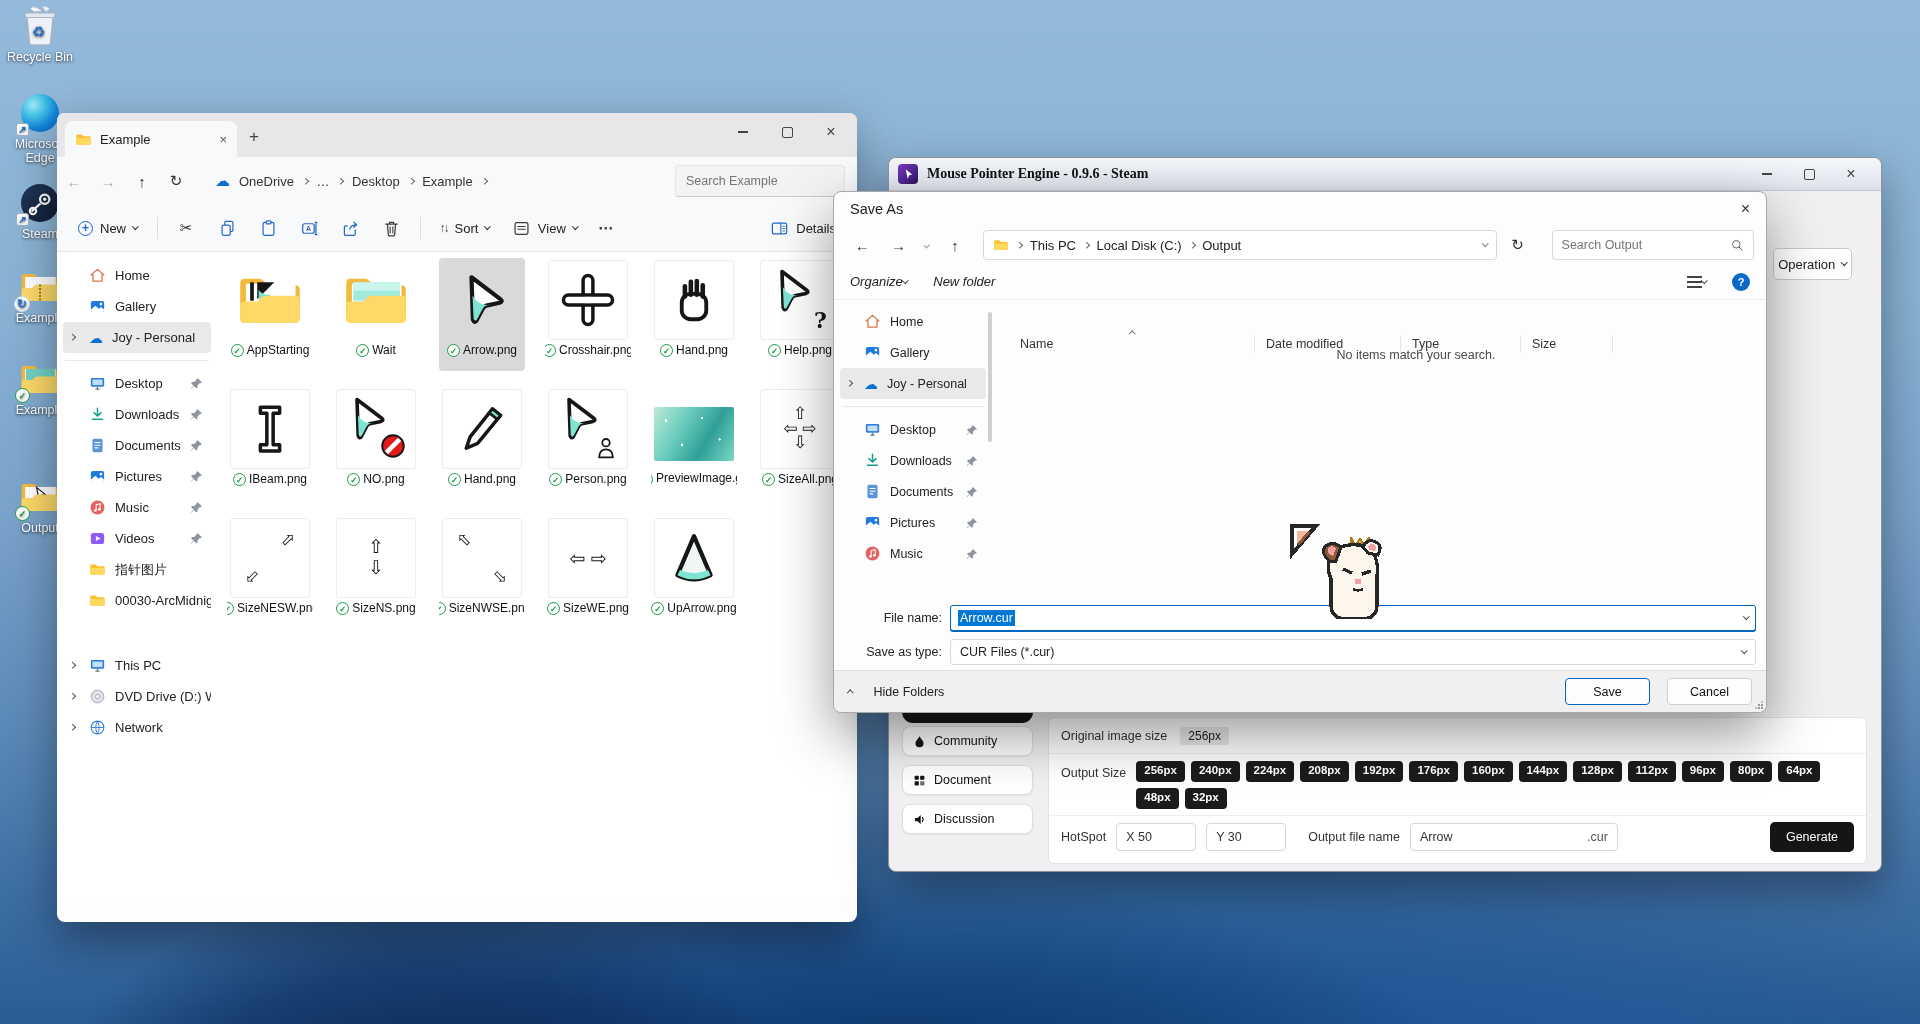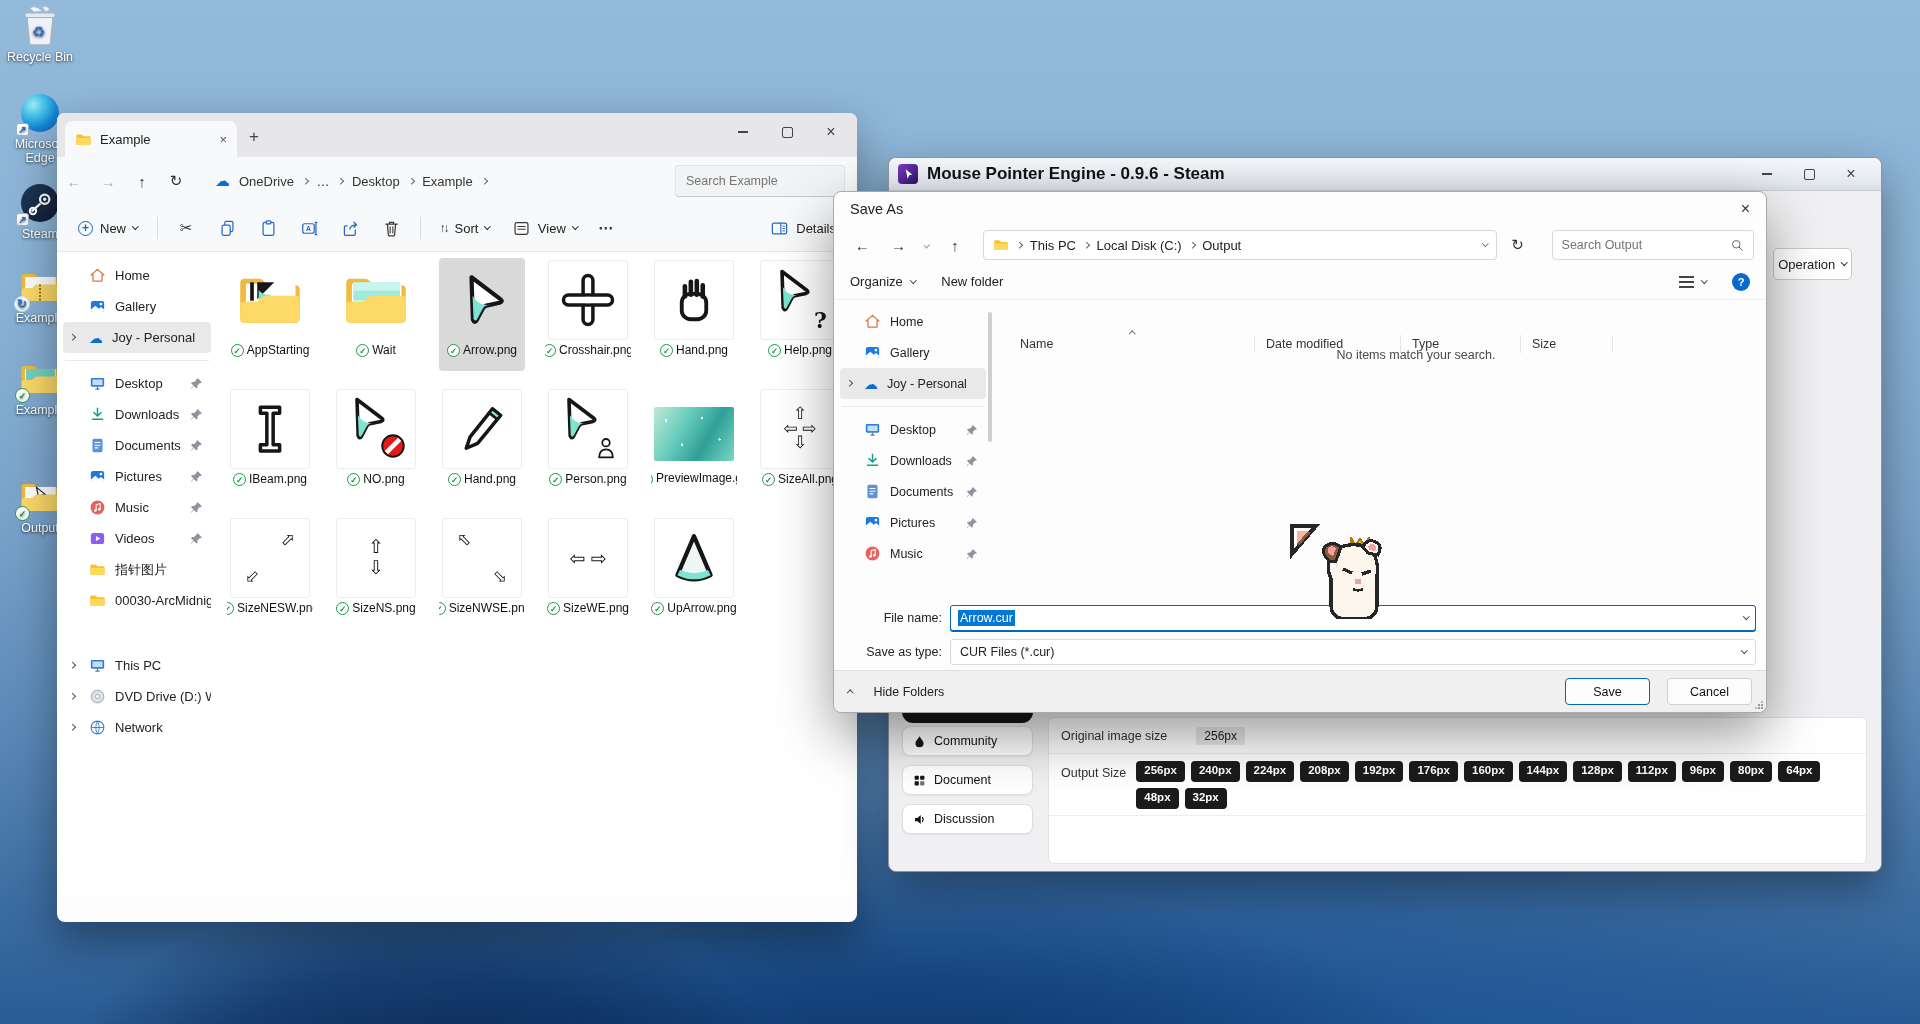--- a/index.html
+++ b/index.html
@@ -104,32 +104,32 @@
   .vico { width:17px; height:15px; border-radius:2px; display:flex; align-items:center; justify-content:center; color:#333; font-size:12px; }
   .vico.boxed { border:1.4px solid #444; }
   .vico.boxed::before { content:""; width:7px; height:7px; border:1.2px solid #444; border-radius:1px; }
 
   
   #steam { left:888px; top:157px; width:994px; height:715px; z-index:20; background:#f0f0f2; border:1px solid #8f949c; }
   .st-title { height:33px; background:linear-gradient(180deg,#f5f7fa 0%, #e3e7ee 80%, #d9dee6 100%);
               border-bottom:1px solid #c7ccd4; border-radius:7px 7px 0 0; display:flex; align-items:center; padding:0 9px; gap:9px; }
   .st-appico { width:20px; height:20px; border-radius:4px; background:linear-gradient(135deg,#7a3cc9 0%, #2c1260 100%);
                display:flex; align-items:center; justify-content:center; }
-  .st-title .t { font-size:17px; font-weight:bold; color:#111; }
+  .st-title .t { font-size:14px; font-weight:bold; color:#111;font-family:Liberation Serif, serif; }
   .st-ctrls { margin-left:auto; display:flex; }
   .st-ctrls .wc-btn { height:26px; width:42px; }
   .op-btn { position:absolute; left:884px; top:90px; width:79px; height:32px; background:#fff; border:1px solid #c9c9c9;
             border-radius:5px; display:flex; align-items:center; justify-content:center; gap:7px; font-size:13px; color:#222; }
   .st-pill { position:absolute; left:13px; top:543px; width:131px; height:22px; background:#161616; border-radius:12px; }
   .st-nav { position:absolute; left:13px; top:568px; width:131px; display:flex; flex-direction:column; gap:9px; }
   .st-navbtn { height:30px; background:#fff; border:1px solid #dedede; border-radius:8px; box-shadow:0 1px 2px rgba(0,0,0,.06);
                display:flex; align-items:center; gap:8px; padding:0 10px; font-size:12.5px; color:#111; }
   .st-panel { position:absolute; left:159px; top:559px; width:819px; height:147px; background:#fff;
               border:1px solid #e3e3e3; border-radius:6px; font-size:12.5px; color:#333; }
-  .sp-row1 { height:36px; display:flex; align-items:center; gap:29px; padding:0 12px; border-bottom:1px solid #eeeeee; }
+  .sp-row1 { height:36px; display:flex; align-items:center; gap:13px; padding:0 12px; border-bottom:1px solid #eeeeee; }
   .sp-badge { background:#e8e8e8; border-radius:3px; padding:2px 8px; font-size:12px; color:#222; }
   .sp-row2 { padding:7px 12px 6px 12px; display:flex; gap:10px; border-bottom:1px solid #eeeeee; min-height:62px; }
   .sp-row2 .lbl { margin-top:5px; white-space:nowrap; }
   .szwrap { display:flex; flex-wrap:wrap; gap:6px 6px; width:700px; }
   .szbtn { background:#1b1b1b; color:#fff; border-radius:4px; padding:3px 8px; font-size:11.5px; font-weight:bold; height:21px; }
   .sp-row3 { height:41px; display:flex; align-items:center; gap:10px; padding:0 12px; }
   .inbox { height:28px; border:1px solid #d6d6d6; border-radius:4px; background:#fff; display:flex; align-items:center;
            padding:0 9px; font-size:12.5px; color:#333; }
   .gen-btn { margin-left:auto; background:#151515; color:#fff; border-radius:5px; height:30px; width:84px;
              display:flex; align-items:center; justify-content:center; font-size:12.5px; }
@@ -141,21 +141,21 @@
   .sa-title .x { margin-left:auto; font-size:16px; color:#333; }
   .sa-nav { height:38px; display:flex; align-items:center; padding:0 12px; gap:4px; }
   .sa-crumbbox { width:540px; height:30px; border:1px solid #d9d9d9; border-radius:4px; display:flex; align-items:center;
                  gap:8px; padding:0 9px; margin-left:8px; background:#fff; }
   .sa-crumbbox .spacer { flex:1; }
   .sa-search { width:212px; height:30px; border:1px solid #d9d9d9; border-radius:4px; margin-left:14px; background:#fff;
                display:flex; align-items:center; padding:0 9px; }
   .sa-search input { border:none; outline:none; flex:1; font-size:12.5px; color:#888; background:transparent;
                      font-family:"Liberation Sans",sans-serif; }
   .sa-toolbar { height:36px; display:flex; align-items:center; padding:0 16px; gap:26px; border-bottom:1px solid #ededed; }
-  .sa-tool { display:flex; align-items:center; gap:8px; }
+  .sa-tool { display:flex; align-items:center; gap:0;font-style:italic; }
   .lines-ico { width:15px; height:12px; background:repeating-linear-gradient(180deg,#444 0 1.6px,transparent 1.6px 5px); }
   .help-circ { width:18px; height:18px; border-radius:50%; background:#0b69c7; color:#fff; font-size:11px; font-weight:bold;
                display:flex; align-items:center; justify-content:center; }
   .sa-body { position:absolute; top:110px; bottom:112px; left:0; right:0; }
   .sa-pane { position:absolute; left:6px; top:4px; width:146px; font-size:12.5px; }
   .sa-pane .srow { height:31px; padding-left:24px; }
   .sa-scroll { position:absolute; left:154px; top:10px; width:4px; height:130px; background:#cfcfcf; border-radius:2px; }
   .sa-list { position:absolute; left:162px; right:4px; top:0; bottom:0; }
   .sa-headers { height:26px; display:flex; align-items:flex-end; position:relative; font-size:12.5px; color:#333; padding-bottom:4px;margin-top:27px; }
   .hcol { position:absolute; bottom:4px; }
@@ -894,20 +894,35 @@
         <span class="szbtn">144px</span>
         <span class="szbtn">128px</span>
         <span class="szbtn">112px</span>
         <span class="szbtn">96px</span>
         <span class="szbtn">80px</span>
         <span class="szbtn">64px</span>
         <span class="szbtn">48px</span>
         <span class="szbtn">32px</span>
       </div>
     </div>
+    <div class="sp-row3">
+      <span>HotSpot</span>
+      <div class="inbox" style="width:80px">
+        <span>X 50</span>
+      </div>
+      <div class="inbox" style="width:80px">
+        <span>Y 30</span>
+      </div>
+      <span style="margin-left:12px">Output file name</span>
+      <div class="inbox" style="width:208px">
+        <span>Arrow</span>
+        <span style="margin-left:auto;color:#555">.cur</span>
+      </div>
+      <div class="gen-btn">Generate</div>
+    </div>
   </div>
 </div>
 
 <div id="saveas" class="win">
   <div class="sa-title">
     <span>Save As</span>
     <span class="x">×</span>
   </div>
 
   <div class="sa-nav">

